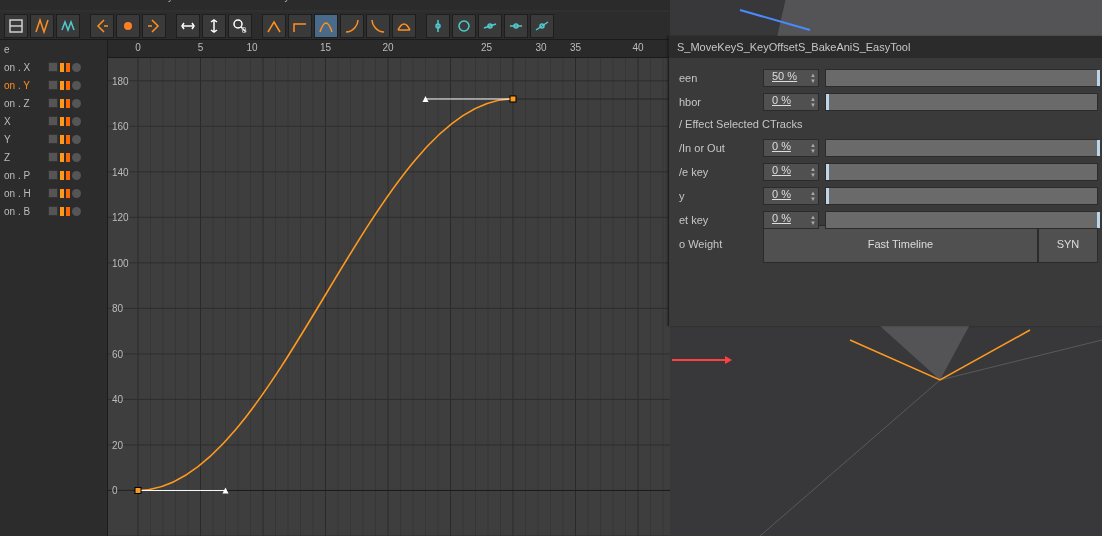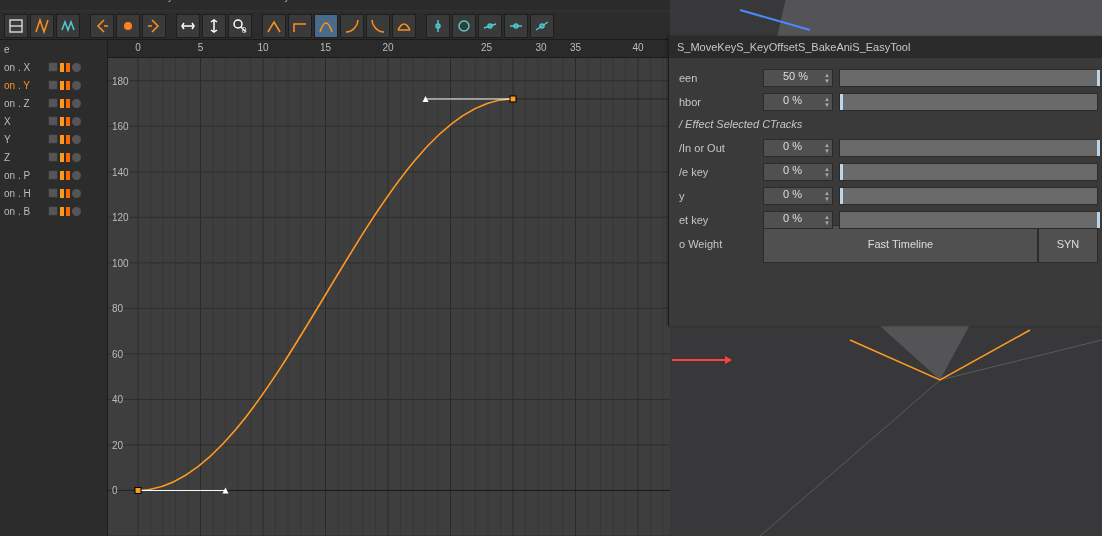--- a/index.html
+++ b/index.html
@@ -158,47 +158,47 @@
   .anibox-body {
     padding: 8px 4px 0 10px;
   }
   .abrow {
     height: 24px;
     display: flex;
     align-items: center;
   }
   .abrow .lab { flex: 0 0 84px; color: #c6c6c6; }
   .spin {
-    width: 70px; height: 18px;
+    width: 56px; height: 18px;
     background: #505050;
     border: 1px solid #2b2b2b;
     color: #ddd;
-    padding: 0 19px;
+    padding: 0 8px;
     font-size: 11px;
     position: relative;
+    text-decoration: underline;
   }
   .spin .arrows {
     position: absolute; right: 2px; top: 0; bottom: 0;
     display: flex; flex-direction: column; justify-content: center;
     font-size: 6px; color: #aaa; line-height: 6px;
   }
   .slidebar {
     height: 18px; background: #6a6a6a; position: relative; flex: 1;
     margin-left: 6px;
     border: 1px solid #2b2b2b;
   }
   .slidebar .mark {
     position: absolute; top: 0; bottom: 0;
     width: 3px; background: #bcd5e8;
   }
   .section-lab {
     color: #c6c6c6;
     margin: 4px 0 6px 0;
     font-size: 11px;
-    font-style: italic;
   }
   .abrow.btns { gap: 0; padding-left: 84px; }
   .bigbtn {
     flex: 1;
     height: 38px;
     background: #505050;
     border: 1px solid #2b2b2b;
     display: flex;
     align-items: center;
     justify-content: center;
@@ -430,21 +430,21 @@
           <span class="circ"></span>
         </span>
       </div>
     </div>
 </div>
 
 <div class="curvewrap">
   <div class="ruler" id="ruler">
       <span class="ticklabel" style="left: 30px;">0</span>
       <span class="ticklabel" style="left: 92.5px;">5</span>
-      <span class="ticklabel" style="left: 155px;">10</span>
+      <span class="ticklabel" style="left: 144px;">10</span>
       <span class="ticklabel" style="left: 217.5px;">15</span>
       <span class="ticklabel" style="left: 280px;">20</span>
       <span class="ticklabel" style="left: 342.5px; margin-left: 36px;">25</span>
       <span class="ticklabel" style="left: 385px; margin-left: 48px;">30</span>
       <span class="ticklabel" style="left: 467.5px;">35</span>
       <span class="ticklabel" style="left: 530px;">40</span>
     </div>
   <div class="curve">
     <svg id="curvesvg" viewBox="0 0 562 478" preserveAspectRatio="none">
         <rect x="0" y="0" width="562" height="478" fill="#3e3e3e"></rect>

